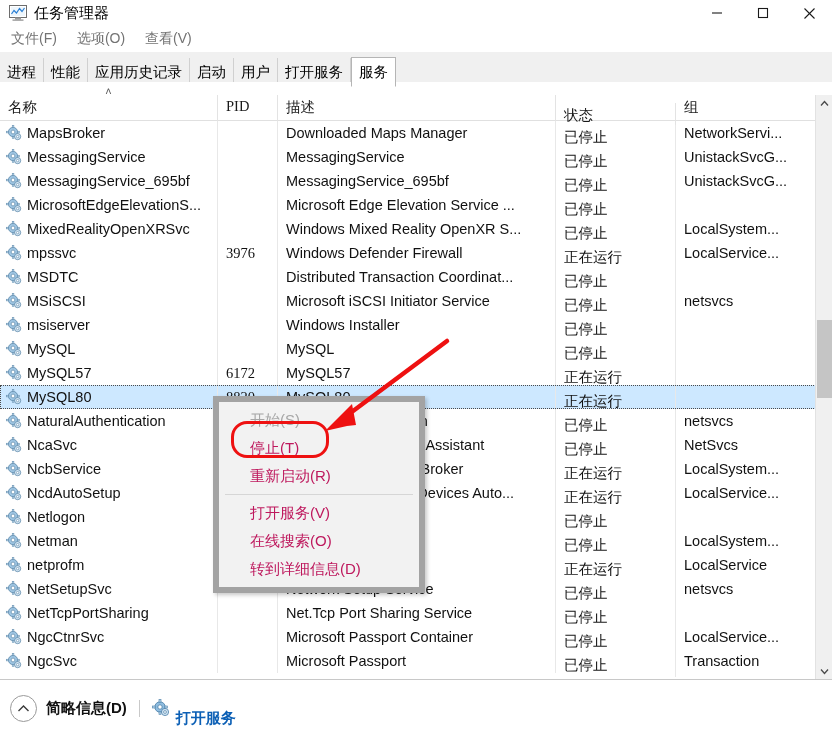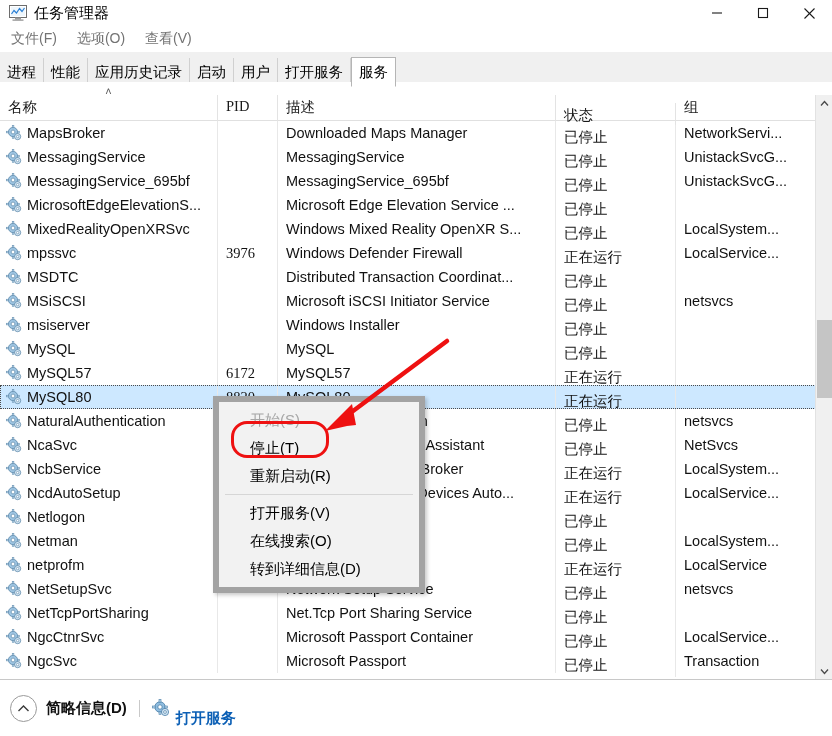--- a/index.html
+++ b/index.html
@@ -185,21 +185,21 @@
     border: 6px solid #a3a3a3;
     box-shadow: 2px 2px 4px rgba(0,0,0,0.22);
     padding: 4px 0 4px 0;
     z-index: 40;
     box-sizing: border-box;
   }
   .ctx-item {
     height: 28px;
     display: flex; align-items: center;
     padding-left: 31px;
-    font-size: 15px; color: #000000;
+    font-size: 15px; color: #be185d;
     white-space: nowrap;
   }
   .ctx-item.disabled { color: #a6a6a6; }
   .ctx-sep {
     height: 1px; background: #d6d6d6;
     margin: 4px 6px 4px 6px;
   }
 
   
   .annot-oval {

